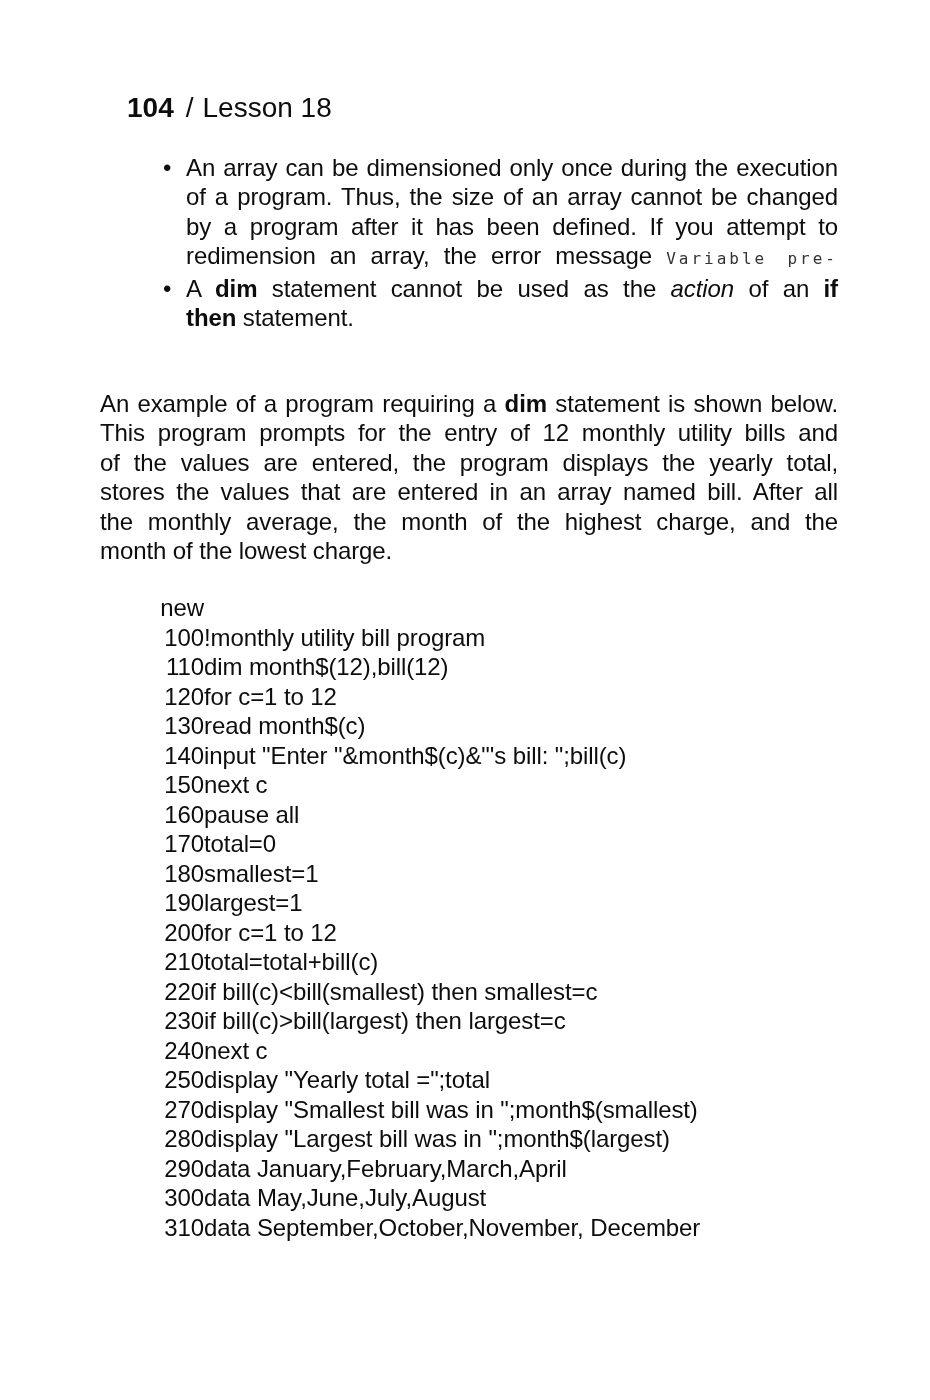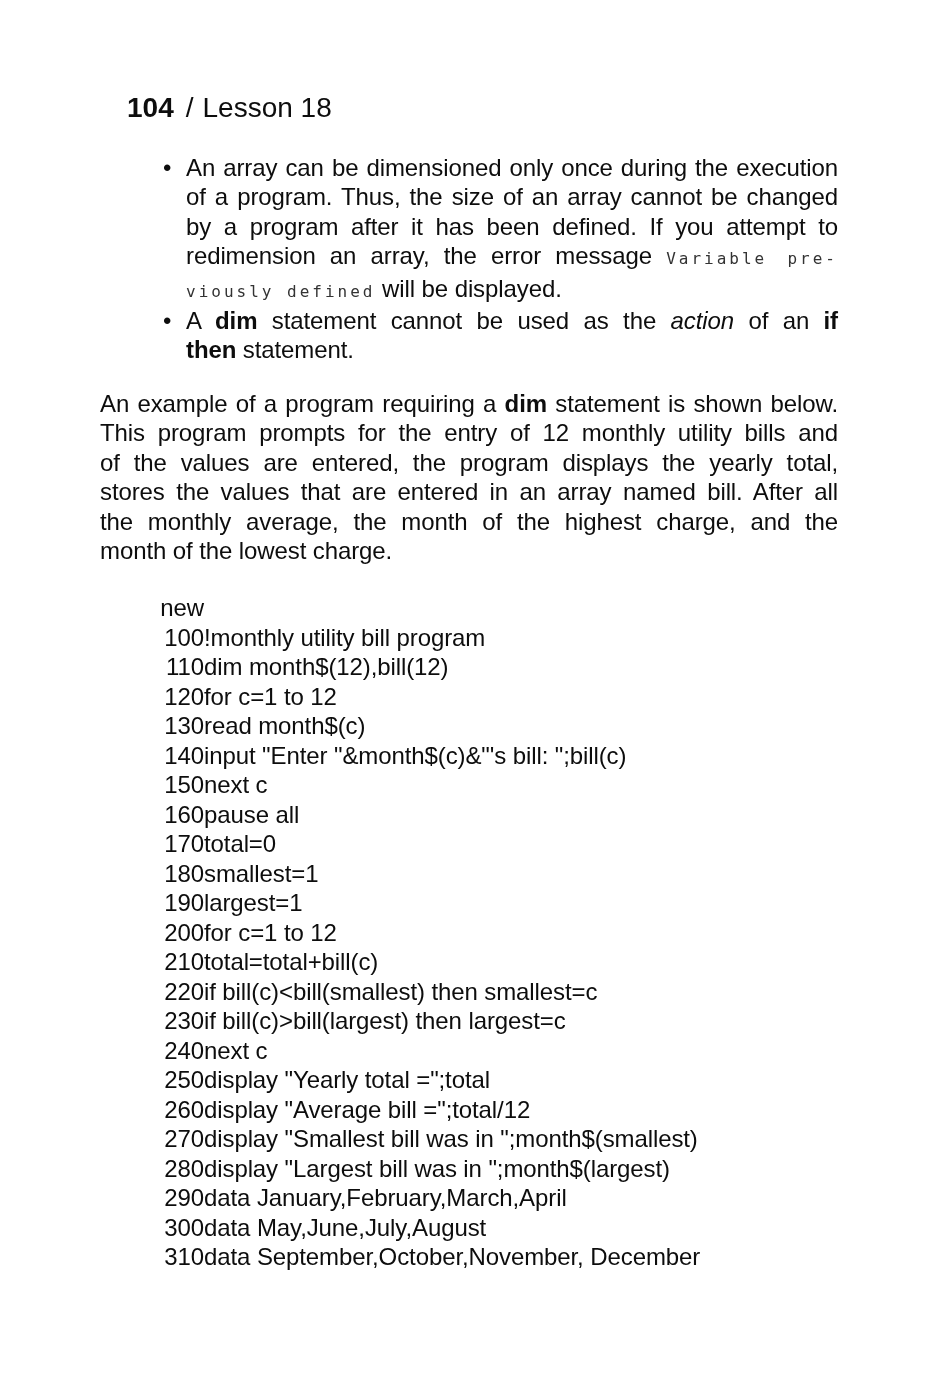--- a/index.html
+++ b/index.html
@@ -37,21 +37,20 @@
     <span class="num">104</span><span class="sep">/</span><span class="lesson">Lesson 18</span>
   </div>
 
   <ul class="bullets">
       <li>
         <span class="marker">•</span>
         <div class="line just"><span class="seg-normal">An array can be dimensioned only once during the execution</span></div>
         <div class="line just"><span class="seg-normal">of a program. Thus, the size of an array cannot be changed</span></div>
         <div class="line just"><span class="seg-normal">by a program after it has been defined. If you attempt to</span></div>
         <div class="line just"><span class="seg-normal">redimension an array, the error message </span><span class="seg-lcd">Variable pre-</span></div>
-        <div class="line"><span class="seg-lcd">viously defined</span><span class="seg-normal"> will be displayed.</span></div>
       </li>
       <li>
         <span class="marker">•</span>
         <div class="line just"><span class="seg-normal">A </span><span class="seg-bold">dim</span><span class="seg-normal"> statement cannot be used as the </span><span class="seg-italic">action</span><span class="seg-normal"> of an </span><span class="seg-bold">if</span></div>
         <div class="line"><span class="seg-bold">then</span><span class="seg-normal"> statement.</span></div>
       </li>
     </ul>
 
   <div class="para">
       <div class="line just"><span class="seg-normal">An example of a program requiring a </span><span class="seg-bold">dim</span><span class="seg-normal"> statement is shown below.</span></div>
@@ -125,24 +124,20 @@
       </div>
       <div class="code-row">
         <span class="code-no">240</span>
         <span class="code-text">next c</span>
       </div>
       <div class="code-row">
         <span class="code-no">250</span>
         <span class="code-text">display "Yearly total =";total</span>
       </div>
       <div class="code-row">
-        <span class="code-no">260</span>
-        <span class="code-text">display "Average bill =";total/12</span>
-      </div>
-      <div class="code-row">
         <span class="code-no">270</span>
         <span class="code-text">display "Smallest bill was in ";month$(smallest)</span>
       </div>
       <div class="code-row">
         <span class="code-no">280</span>
         <span class="code-text">display "Largest bill was in ";month$(largest)</span>
       </div>
       <div class="code-row">
         <span class="code-no">290</span>
         <span class="code-text">data January,February,March,April</span>

